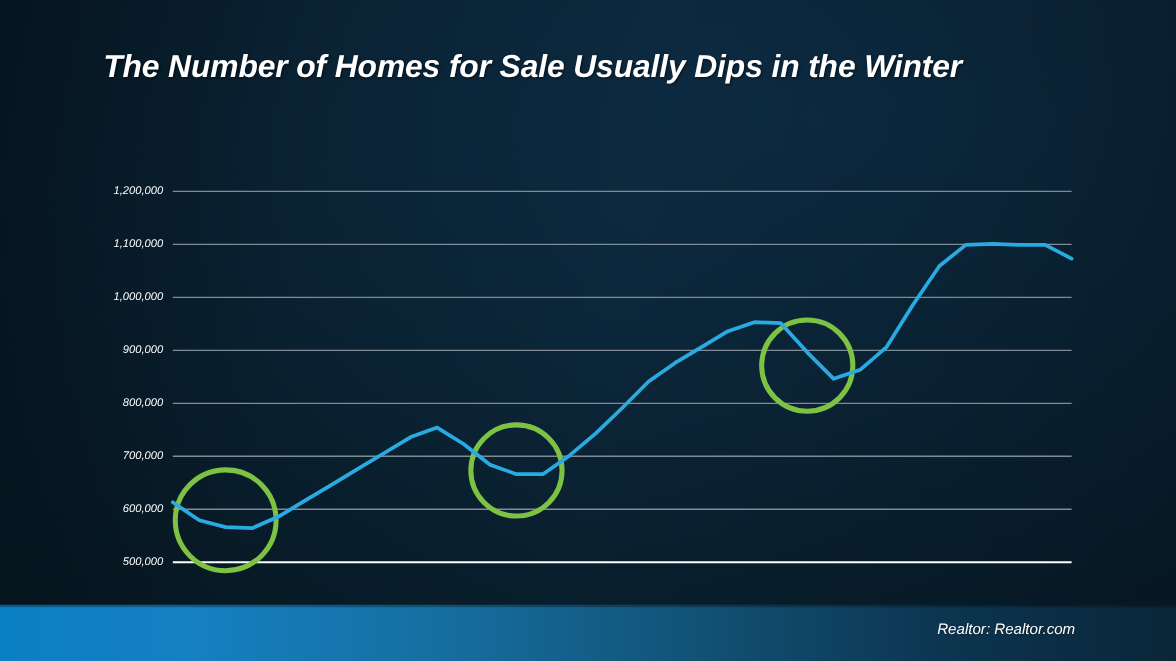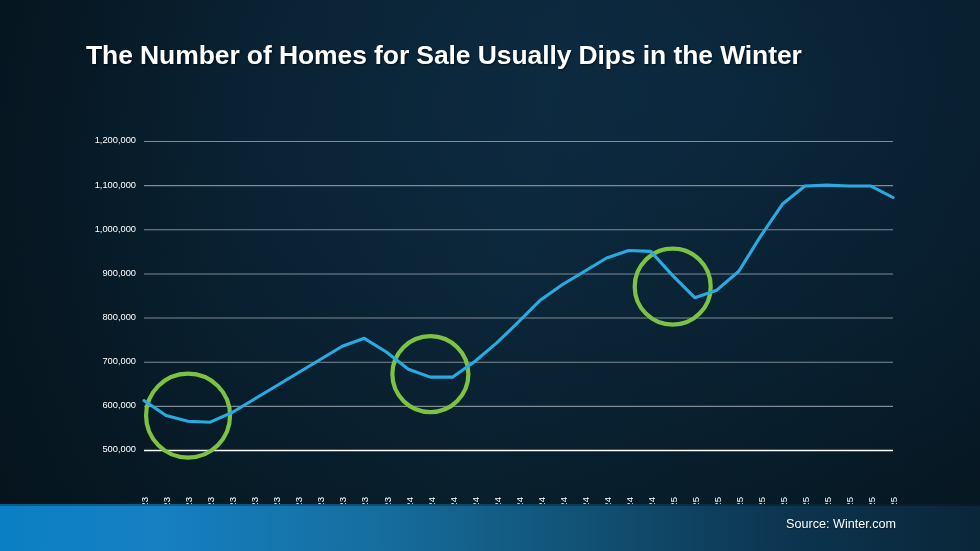--- a/index.html
+++ b/index.html
@@ -8,20 +8,21 @@
     padding: 0;
     background: #071a28;
   }
   #slide {
     position: relative;
     width: 980px;
     height: 551px;
     overflow: hidden;
     background: radial-gradient(ellipse 120% 110% at 72% 18%, #0d2c44 0%, #0b2639 38%, #09202f 62%, #061720 100%);
     font-family: "Liberation Sans", sans-serif;
+    font-style: italic;
     -webkit-font-smoothing: antialiased;
   }
   #slide::before {
     content: "";
     position: absolute;
     inset: 0;
     background: linear-gradient(100deg, rgba(3,12,19,0.55) 0%, rgba(3,12,19,0.12) 26%, rgba(0,0,0,0) 52%, rgba(2,10,16,0.35) 100%);
     pointer-events: none;
   }
 
@@ -43,21 +44,21 @@
     font-size: 17.5px;
     font-weight: normal;
     color: #f2f6f8;
     white-space: nowrap;
     text-shadow: 1px 1px 2px rgba(0,0,0,0.5);
   }
 
   .plot-wrap {
     position: absolute;
     left: 0;
-    top: 0;
+    top: 18px;
     width: 980px;
     height: 398px;
   }
   svg.chart {
     position: absolute;
     left: 0;
     top: 0;
     width: 980px;
     height: 551px;
     overflow: visible;
@@ -176,16 +177,16 @@
           <circle cx="430.38" cy="374.07" r="38" fill="none" stroke="#7dc242" stroke-width="4.2"></circle>
           <circle cx="672.71" cy="286.67" r="38" fill="none" stroke="#7dc242" stroke-width="4.2"></circle>
         </g>
       <g id="dataline">
           <path d="M 144.00 400.56 L 166.03 415.57 L 188.06 421.31 L 210.09 422.19 L 232.12 412.48 L 254.15 399.24 L 276.18 385.99 L 298.21 372.75 L 320.24 359.51 L 342.26 346.26 L 364.29 338.32 L 386.32 352.00 L 408.35 369.22 L 430.38 377.16 L 452.41 377.16 L 474.44 361.71 L 496.47 343.17 L 518.50 321.99 L 540.53 299.91 L 562.56 284.46 L 584.59 271.22 L 606.62 257.98 L 628.65 250.47 L 650.68 251.36 L 672.71 275.64 L 694.74 297.71 L 716.76 290.20 L 738.79 271.22 L 760.82 235.91 L 782.85 203.68 L 804.88 186.03 L 826.91 185.14 L 848.94 186.03 L 870.97 186.03 L 893.00 197.50" fill="none" stroke="#29abe2" stroke-width="3.1" stroke-linejoin="round" stroke-linecap="round"></path>
         </g>
     </svg>
   </div>
 
   <div class="footer-bar">
-    <div class="source">Source: Winter.com</div>
+    <div class="source">Realtor: Realtor.com</div>
   </div>
 
 </div>
 
 </body></html>

